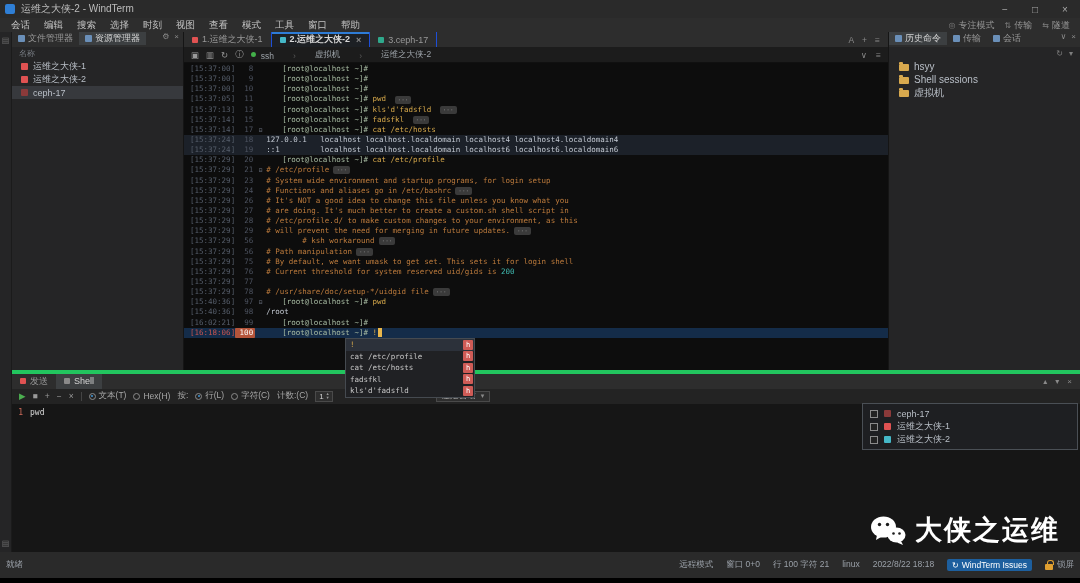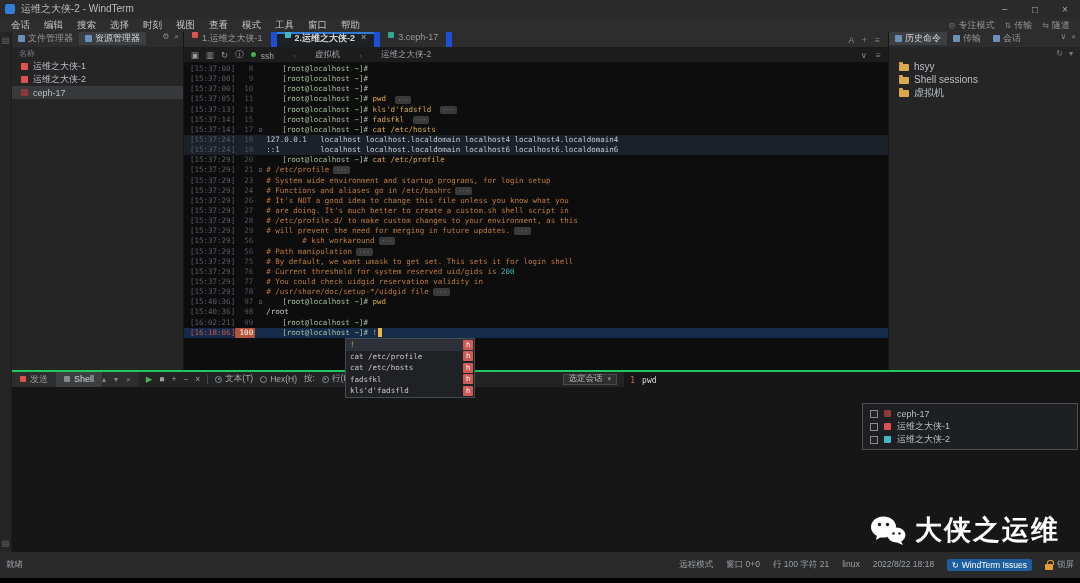--- a/index.html
+++ b/index.html
@@ -38,21 +38,21 @@
   .left-panel { width:172px; background:#252526; border-right:1px solid #151515; display:flex; flex-direction:column; }
   .left-toolbar { height:13px; display:flex; align-items:center; padding:0 7px; font-size:8px; color:#7a7f86; gap:6px; }
   .session-list { flex:1; }
   .sess-row { height:13px; display:flex; align-items:center; gap:5px; padding:0 9px; font-size:9px; color:#b9bfc7; }
   .sess-row.selected { background:#37393d; }
   .sq { width:7px; height:7px; border-radius:1px; flex:0 0 auto; }
 
   
   .terminal { flex:1; min-width:0; background:#0d0d0d; display:flex; flex-direction:column; }
   .term-tabs { height:15px; background:#2d2d2d; display:flex; align-items:stretch; font-size:9px; color:#989898; }
-  .term-tab { display:flex; gap:4px; padding:0 8px; border-right:6px solid #1d4ed8; }
+  .term-tab { display:flex; align-items:center; gap:4px; padding:0 8px; border-right:1px solid #1d4ed8; }
   .term-tab.active { background:#1d2024; color:#d8d8d8; box-shadow:inset 0 2px 0 #2e7cd6;font-weight:bold; }
   .dot { width:6px; height:6px; border-radius:1px; flex:0 0 auto; }
   .tab-close { color:#8a8a8a; font-size:9px; margin-left:2px; }
   .term-tabs-icons { margin-left:auto; display:flex; align-items:center; gap:8px; padding-right:8px; color:#8a8a8a; font-size:8.5px; }
 
   .term-toolbar { height:16px; background:#1c1c1c; border-bottom:1px solid #101010; display:flex; align-items:center; gap:7px; padding:0 7px; font-size:8.5px; color:#8a8a8a; }
   .crumb { display:flex; align-items:center; gap:5px; color:#9aa0a6; }
   .crumb-dot { width:5px; height:5px; border-radius:50%; background:#43b04a; }
   .crumb-sep { color:#5a5a5a; }
   .term-toolbar-right { margin-left:auto; display:flex; gap:9px; }
@@ -77,21 +77,21 @@
   .cursor { display:inline-block; width:4.5px; height:9px; background:#e8b64c; margin-left:1px; }
 
   
   .right-panel { width:192px; background:#252526; border-left:1px solid #151515; display:flex; flex-direction:column; }
   .right-toolbar { height:13px; display:flex; align-items:center; justify-content:flex-end; gap:6px; padding:0 7px; font-size:8px; color:#7d7d7d; }
   .tree-row { height:13px; display:flex; align-items:center; gap:5px; padding:0 10px; font-size:10px; color:#b9bfc7; }
   .folder { width:10px; height:7px; background:#d8a94e; border-radius:1px; position:relative; margin-top:2px; flex:0 0 auto; }
   .folder::before { content:""; position:absolute; top:-2px; left:0; width:4px; height:2px; background:#d8a94e; border-radius:1px 1px 0 0; }
 
   
-  .bottom { height:186px; display:flex; flex-direction:row; background:#161616; border-top:2px solid #22c55e; }
+  .bottom { height:186px; display:flex; flex-direction:column; background:#161616; border-top:4px solid #22c55e; }
   .bottom-tabs { height:15px; background:#2d2d2d; display:flex; align-items:stretch; font-size:9px; color:#989898; }
   .bottom-tab { display:flex; align-items:center; gap:4px; padding:0 8px; }
   .bottom-tab.active { background:#3c3f41; color:#d4d4d4; }
   .bottom-tabs-icons { margin-left:auto; display:flex; align-items:center; gap:8px; padding-right:8px; color:#8a8a8a; font-size:8px; }
   .bottom-toolbar { height:15px; background:#232323; display:flex; align-items:center; gap:7px; padding:0 7px; font-size:8.5px; color:#a8a8a8; }
   .tb-icon { font-size:8.5px; color:#9a9a9a; }
   .tb-play { color:#4caf50; }
   .tb-sep { width:1px; height:9px; background:#444; }
   .radio { width:7px; height:7px; border:1px solid #8a8a8a; border-radius:50%; display:inline-block; position:relative; flex:0 0 auto; }
   .radio.on::after { content:""; position:absolute; inset:1.5px; background:#3f96d8; border-radius:50%; }
@@ -386,21 +386,20 @@
               <div class="term-row">
                 <span class="t-ts">[15:37:29]</span>
                 <span class="t-num">76</span>
                 <span class="t-gut"></span>
                 <span class="t-txt"><span class="seg seg-m"># Current threshold for system reserved uid/gids is </span><span class="seg seg-n">200</span></span>
               </div>
               <div class="term-row">
                 <span class="t-ts">[15:37:29]</span>
                 <span class="t-num">77</span>
                 <span class="t-gut"></span>
-                <span class="t-txt"><span class="seg seg-m"># You could check uidgid reservation validity in</span></span>
               </div>
               <div class="term-row">
                 <span class="t-ts">[15:37:29]</span>
                 <span class="t-num">78</span>
                 <span class="t-gut"></span>
                 <span class="t-txt"><span class="seg seg-m"># /usr/share/doc/setup-*/uidgid file</span><span class="fold-badge">···</span></span>
               </div>
               <div class="term-row">
                 <span class="t-ts">[15:40:36]</span>
                 <span class="t-num">97</span>

